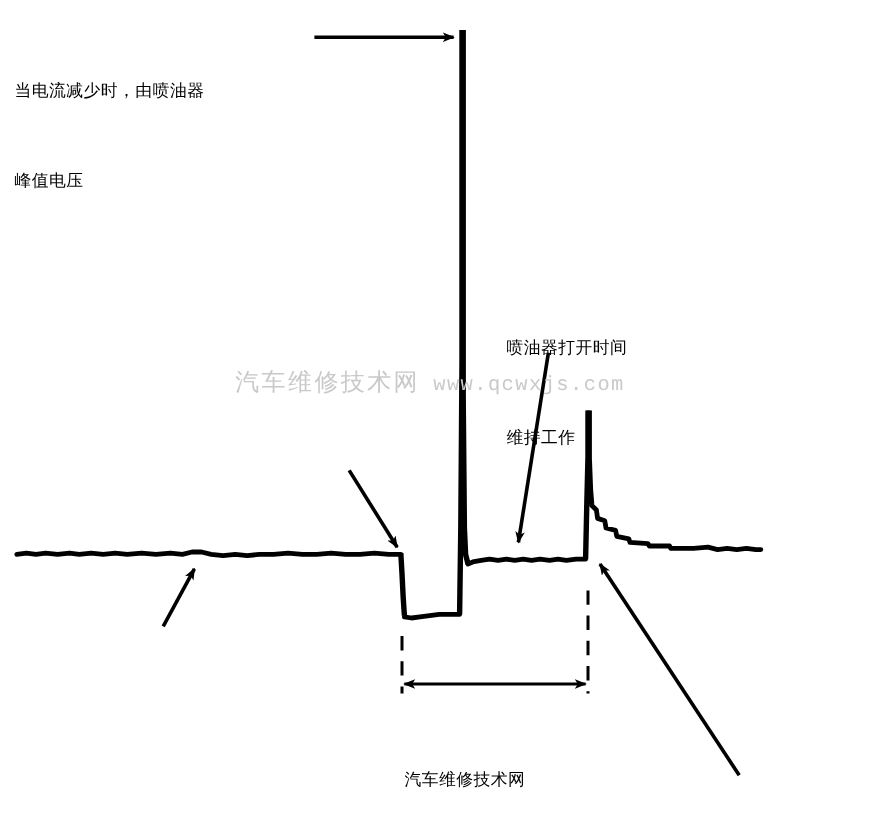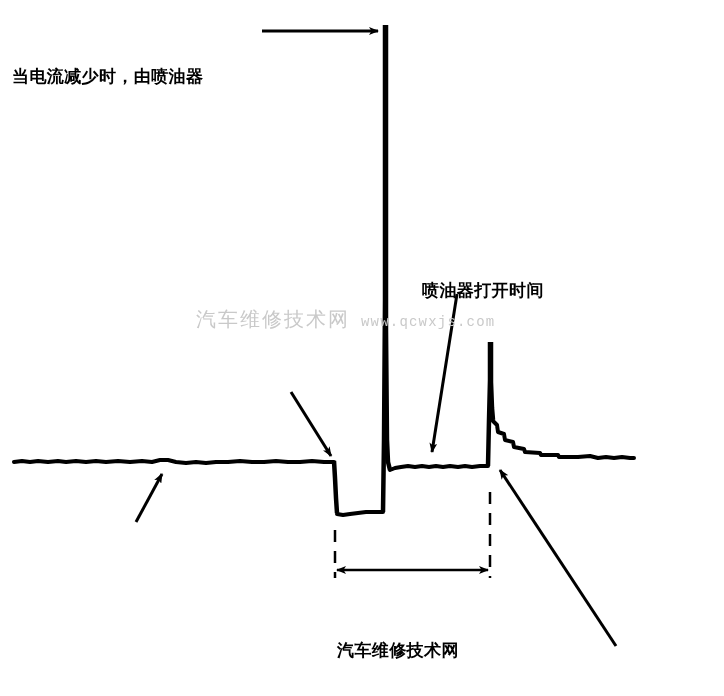--- a/index.html
+++ b/index.html
@@ -24,22 +24,22 @@
   }
   svg#scope-svg {
     position: absolute;
     left: 0; top: 0;
     width: 724px;
     height: 696px;
     display: block;
   }
   .anno {
     position: absolute;
-    font-weight: bold;
-    font-size: 17px;
+    font-weight: normal;
+    font-size: 14px;
     line-height: 25px;
     letter-spacing: 0.4px;
     white-space: pre;
     color: #000;
     font-family: "DejaVu Serif", "Liberation Serif", serif;
   }
   .anno-line { display: block; }
   #anno-peak-voltage { left: 12px; top: 14px; }
   #anno-current-hold { left: 422px; top: 228px; }
   #anno-transistor-on { left: 104px; top: 332px; }
@@ -53,21 +53,21 @@
     top: 306px;
     font-size: 20px;
     line-height: 26px;
     color: #c9c9c9;
     white-space: pre;
     font-family: "Liberation Serif", "DejaVu Serif", serif;
     letter-spacing: 0.5px;
     pointer-events: none;
   }
   #watermark .wm-cn { letter-spacing: 2px; }
-  #watermark .wm-url { font-family: "Liberation Mono", "DejaVu Sans Mono", monospace; letter-spacing: 1.2px; font-size: 14px; }
+  #watermark .wm-url { font-family: "Liberation Mono", "DejaVu Sans Mono", monospace; letter-spacing: 1.2px; font-size: 17px; }
 </style>
 </head>
 <body>
 
 <div id="diagram-root">
 
   <svg id="scope-svg" viewBox="0 0 724 696" xmlns="http://www.w3.org/2000/svg">
     <defs>
       <marker id="arrowhead" markerWidth="10" markerHeight="8" refX="9" refY="4" orient="auto" markerUnits="userSpaceOnUse">
         <path d="M0,0 L10,4 L0,8 L2.5,4 Z" fill="#000"></path>
@@ -117,24 +117,26 @@
     <line x1="335" y1="530" x2="335" y2="578" stroke="#000" stroke-width="2.5" stroke-dasharray="12 9"></line>
     <line x1="490" y1="492" x2="490" y2="578" stroke="#000" stroke-width="2.5" stroke-dasharray="12 9"></line>
 
     <line x1="337" y1="570" x2="488" y2="570" stroke="#000" stroke-width="2.5" marker-start="url(#arrowtail)" marker-end="url(#arrowhead)"></line>
   </svg>
 
   <div id="watermark"><span class="wm-cn">汽车维修技术网</span>  <span class="wm-url">www.qcwxjs.com</span></div>
 
   <div class="anno" id="anno-peak-voltage">
     <span class="anno-line">当电流减少时，由喷油器</span>
+    <span class="anno-line">峰值电压</span>
   </div>
 
   <div class="anno" id="anno-current-hold">
     <span class="anno-line">喷油器打开时间</span>
+    <span class="anno-line">维持工作</span>
   </div>
 
 
   <div class="anno" id="anno-battery-voltage">
   </div>
 
   <div class="anno" id="anno-injector-open-time">
     <span class="anno-line">汽车维修技术网</span>
   </div>
 

